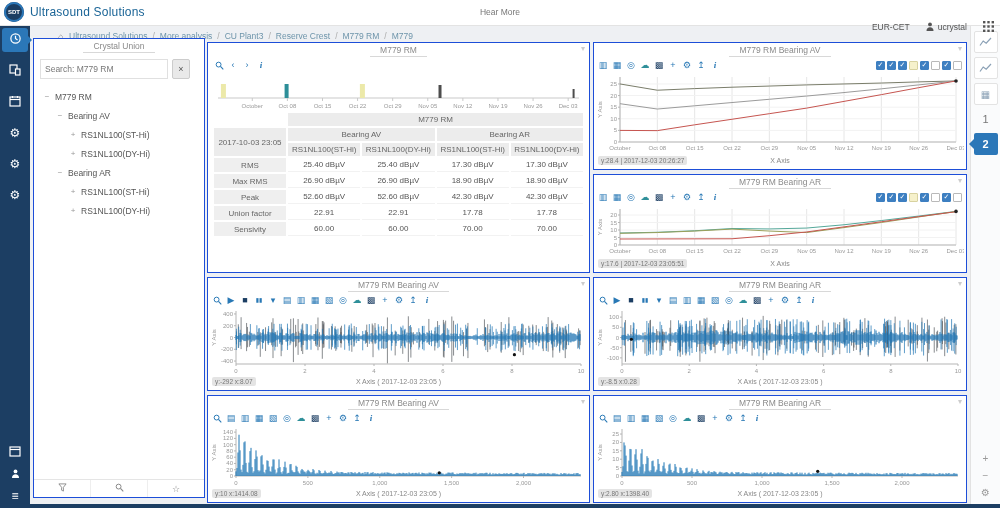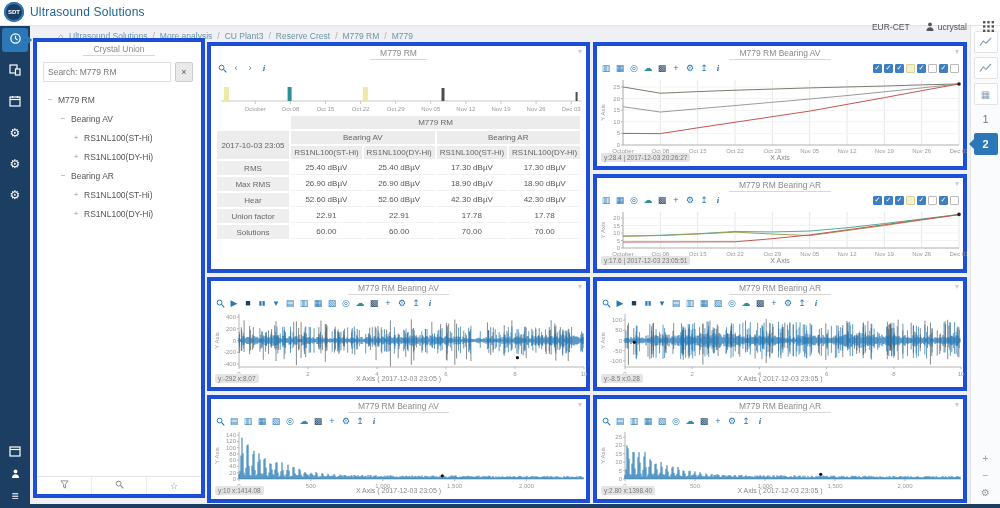--- a/index.html
+++ b/index.html
@@ -33,27 +33,27 @@
   .rr-spacer{flex:1;}
   .rr-small{color:#9a9a9a;font-size:10px;margin-bottom:6px;cursor:pointer;}
   
   .bottombar{position:absolute;left:0;bottom:0;right:0;height:4px;background:#1c3e63;z-index:6;}
   
   .workspace{position:absolute;left:30px;top:25px;right:30px;bottom:4px;}
   .breadcrumb{position:absolute;left:28px;top:5px;height:12px;font-size:8.5px;color:#6d94aa;display:flex;gap:5px;align-items:center;}
   .breadcrumb .sep{color:#aaa;}
   .breadcrumb .bc{cursor:pointer;}
   .breadcrumb .home{color:#777;font-size:10px;cursor:pointer;}
-  .panel{position:absolute;background:#fff;border:4px solid #1d4ed8;box-sizing:border-box;}
+  .panel{position:absolute;background:#fff;border:1px solid #1d4ed8;box-sizing:border-box;}
   .panel-title{position:absolute;left:0;right:0;top:0;height:14px;text-align:center;font-size:8.5px;color:#8a8a8a;}
   .panel-title span{display:inline-block;padding:2px 10px 1px 10px;border-bottom:1px solid #d8d8d8;}
   .collapse{position:absolute;right:4px;top:1px;color:#ccc;font-size:8px;cursor:pointer;}
   
   #tree-panel{left:3px;top:13px;width:172px;bottom:6px;}
-  .search-row{position:absolute;left:6px;right:8px;top:20px;height:20px;display:flex;gap:4px;}
+  .search-row{position:absolute;left:6px;right:14px;top:20px;height:20px;display:flex;gap:4px;}
   .search-row input{flex:1;border:1px solid #e0e0e0;font-size:8.5px;color:#777;padding:2px 4px;outline:none;
                     font-family:"Liberation Sans","DejaVu Sans",sans-serif;}
   .clear-btn{width:18px;height:20px;background:#e9e9e9;border:1px solid #ccc;border-radius:2px;color:#555;
              font-size:9px;display:flex;align-items:center;justify-content:center;cursor:pointer;box-sizing:border-box;}
   .tree{position:absolute;left:4px;right:4px;top:48px;bottom:20px;overflow:hidden;}
   .tree-row{display:flex;align-items:center;height:19px;font-size:8.5px;color:#555;cursor:pointer;}
   .tree-row .exp{width:10px;text-align:center;color:#999;font-size:8px;margin-right:3px;cursor:pointer;}
   .tree-footer{position:absolute;left:0;right:0;bottom:0;height:17px;border-top:1px solid #e5e5e5;display:flex;}
   .tree-footer .tf{flex:1;display:flex;align-items:center;justify-content:center;color:#888;font-size:9px;
                    border-left:1px solid #eee;cursor:pointer;}
@@ -97,20 +97,21 @@
   svg text{font-family:"Liberation Sans","DejaVu Sans",sans-serif;}
 </style>
 </head>
 <body>
 
 <div class="topbar">
   <div class="logo">
       <span>SDT</span>
     </div>
   <div class="app-title">Ultrasound Solutions</div>
+  <div class="tagline">Hear More</div>
   <div class="top-right">
     <span class="itm">EUR-CET</span>
     <span class="itm">
       <svg width="8" height="9" viewBox="0 0 8 9">
           <circle cx="4" cy="2.4" r="1.9" fill="#555"></circle>
           <path d="M0.5 9 C0.5 6.4 2 5.2 4 5.2 C6 5.2 7.5 6.4 7.5 9 Z" fill="#555"></path>
         </svg>
       <span>ucrystal</span>
     </span>
     <span class="itm">
@@ -349,35 +350,35 @@
               <td class="val">17.30 dBµV</td>
             </tr>
             <tr>
               <td class="hdr rowlab">Max RMS</td>
               <td class="val">26.90 dBµV</td>
               <td class="val">26.90 dBµV</td>
               <td class="val">18.90 dBµV</td>
               <td class="val">18.90 dBµV</td>
             </tr>
             <tr>
-              <td class="hdr rowlab">Hear</td>
+              <td class="hdr rowlab">Peak</td>
               <td class="val">52.60 dBµV</td>
               <td class="val">52.60 dBµV</td>
               <td class="val">42.30 dBµV</td>
               <td class="val">42.30 dBµV</td>
             </tr>
             <tr>
               <td class="hdr rowlab">Union factor</td>
               <td class="val">22.91</td>
               <td class="val">22.91</td>
               <td class="val">17.78</td>
               <td class="val">17.78</td>
             </tr>
             <tr>
-              <td class="hdr rowlab">Solutions</td>
+              <td class="hdr rowlab">Sensivity</td>
               <td class="val">60.00</td>
               <td class="val">60.00</td>
               <td class="val">70.00</td>
               <td class="val">70.00</td>
             </tr>
           </tbody>
         </table>
       </div>
   </div>
 

